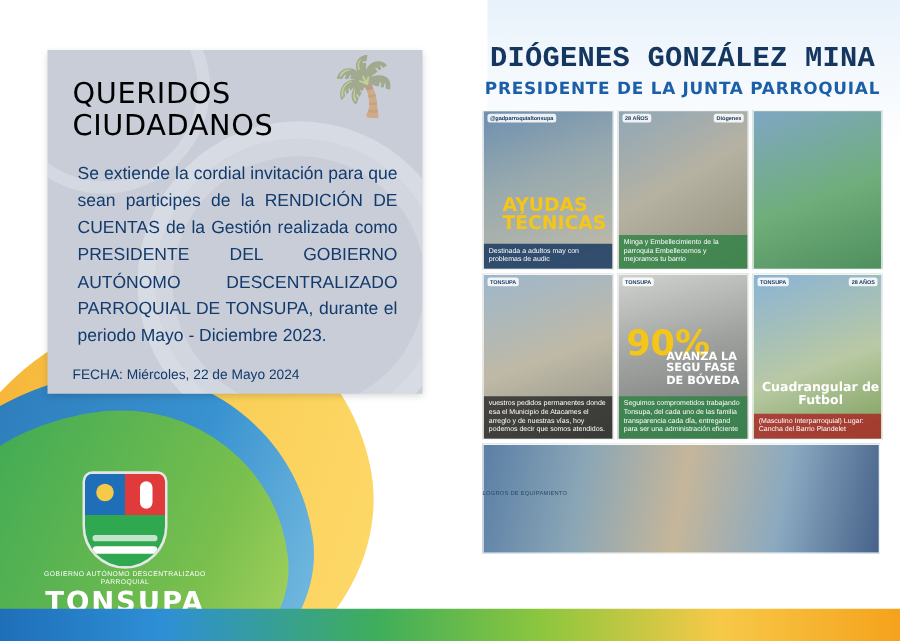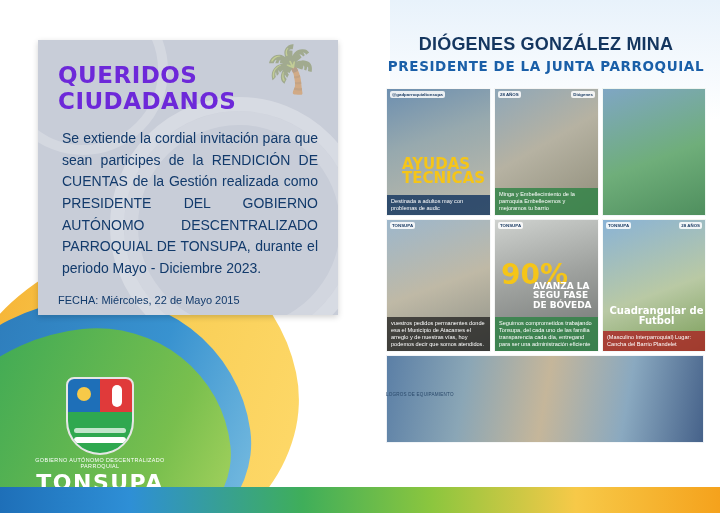--- a/index.html
+++ b/index.html
@@ -109,22 +109,22 @@
     font-size: 46px;
     color: rgba(255,255,255,0.45);
     line-height: 1;
   }
   .invite-inner {
     position: relative;
     padding: 22px 20px 0 20px;
   }
   .invite-title {
     font-size: 23px;
-    font-weight: bold;
-    color: #6d28d9;
+    font-weight: normal;
+    color: #000000;
     letter-spacing: 0.5px;
     margin: 0 0 14px 0;
     font-family: "DejaVu Sans", sans-serif;
   }
   .invite-body {
     font-size: 14px;
     line-height: 1.55;
     color: #123a6b;
     text-align: justify;
     margin: 0 0 14px 4px;
@@ -189,25 +189,25 @@
 
   
   .right-head {
     position: absolute;
     left: 386px;
     top: 34px;
     width: 320px;
     text-align: center;
   }
   .right-title {
-    font-size: 18px;
+    font-size: 23px;
     font-weight: bold;
     color: #14365f;
     letter-spacing: 0.2px;
-    font-family: Liberation Sans, sans-serif;
+    font-family: Liberation Mono, monospace;
     margin: 0;
   }
   .right-sub {
     font-size: 13.5px;
     font-weight: bold;
     color: #1a5fa8;
     letter-spacing: 0.6px;
     font-family: "DejaVu Sans", sans-serif;
     margin: 3px 0 0 0;
   }
@@ -305,21 +305,21 @@
   <div class="invite-card">
     <div class="watermark"></div>
     <div class="watermark2"></div>
     <div class="palm">🌴</div>
     <div class="invite-inner">
       <h1 class="invite-title">QUERIDOS CIUDADANOS</h1>
       <p class="invite-body">Se extiende la cordial invitación para que sean participes de la RENDICIÓN DE CUENTAS de la Gestión realizada como PRESIDENTE DEL GOBIERNO AUTÓNOMO DESCENTRALIZADO PARROQUIAL DE TONSUPA, durante el periodo Mayo - Diciembre 2023.</p>
 
       <div class="invite-line">
         <span class="lbl">FECHA:</span>
-        <span>Miércoles, 22 de Mayo 2015</span>
+        <span>Miércoles, 22 de Mayo 2024</span>
       </div>
     </div>
   </div>
 
   <div class="logo-block">
     <div class="shield">
       <div class="q1"></div>
         <div class="q2"></div>
         <div class="q3"></div>
       <div class="sun"></div>

